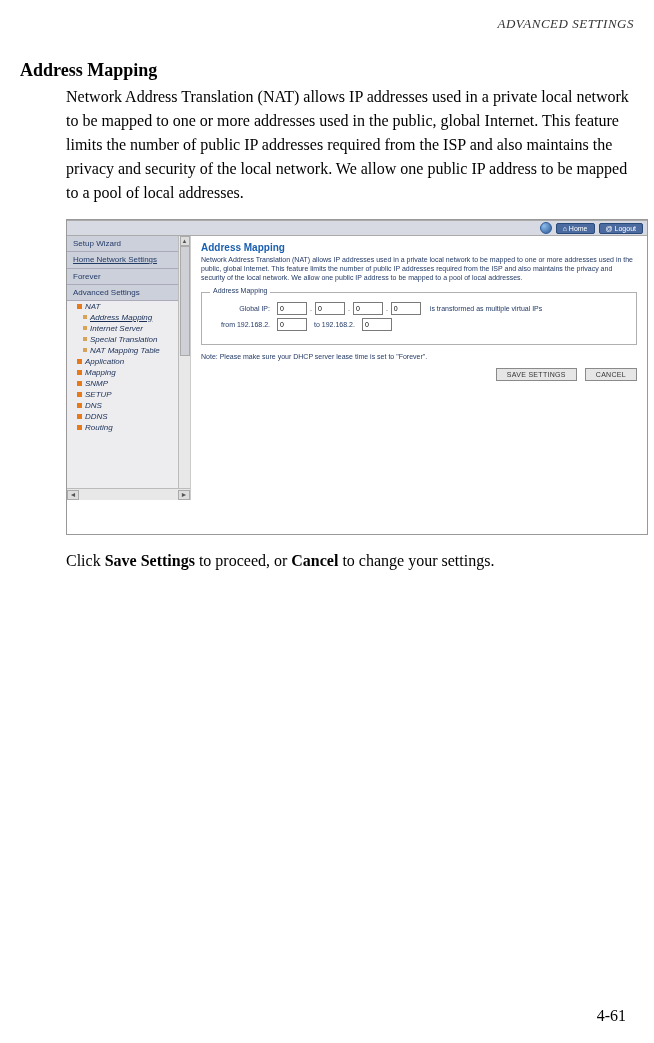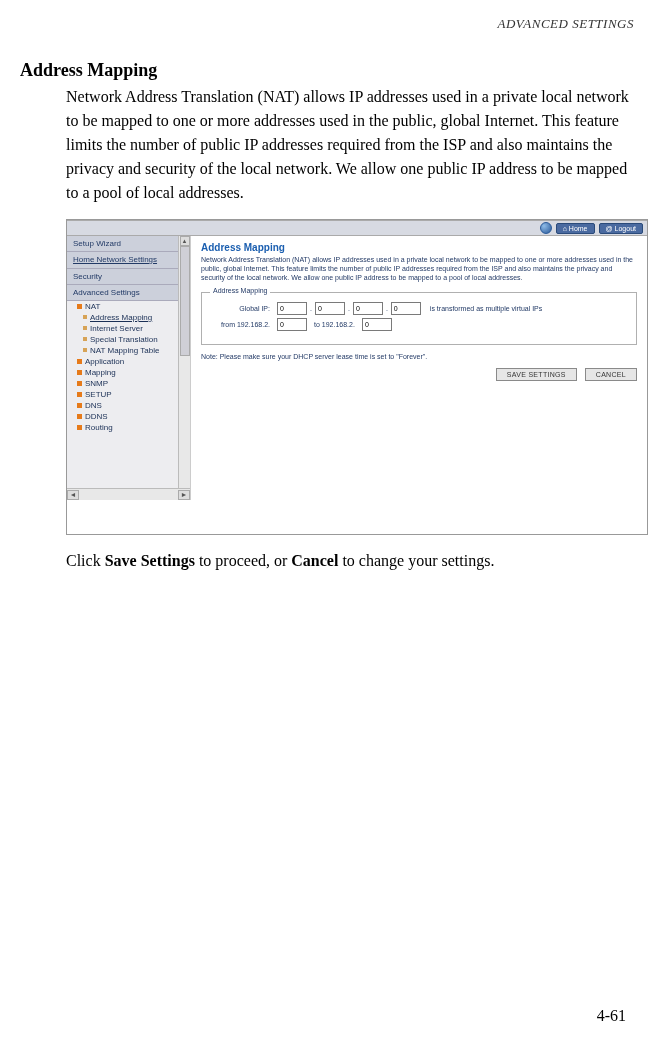--- a/index.html
+++ b/index.html
@@ -111,20 +111,21 @@
     font-size:8px;
     color:#223a66;
     padding:3px 6px;
     border-bottom:1px solid #aab;
   }
   .ss-side-top.multi { line-height:1.2;text-decoration:underline; }
   .ss-side-item {
     display:flex;align-items:center;gap:3px;
     padding:1px 0 1px 10px;
     color:#334;
+    font-style:italic;
   }
   .ss-side-item.sub { padding-left:16px; }
   .dot-orange {
     width:5px;height:5px;background:#e67a1a;display:inline-block;
   }
   .dot-small {
     width:4px;height:4px;background:#d7a356;display:inline-block;
   }
   .ss-side-item a { color:#1a2f55; text-decoration:none; }
   .ss-side-item.sub.active a { color:#1a2f55; text-decoration:underline; }
@@ -198,21 +199,21 @@
   <div class="ss-header2">
     <span class="ss-globe"></span>
     <span class="ss-hbtn">⌂ <span>Home</span></span>
     <span class="ss-hbtn">@ <span>Logout</span></span>
   </div>
   <div class="ss-body">
     <div class="ss-sidebar">
       <div class="ss-side-top">Setup Wizard</div>
       <div class="ss-side-top multi">Home Network
 Settings</div>
-      <div class="ss-side-top">Security</div>
+      <div class="ss-side-top">Forever</div>
       <div class="ss-side-top">Advanced Settings</div>
 
       <div class="ss-side-item">
           <span class="dot-orange"></span>
           <a>NAT</a>
         </div>
       <div class="ss-side-item sub active">
           <span class="dot-small"></span>
           <a>Address Mapping</a>
         </div>

